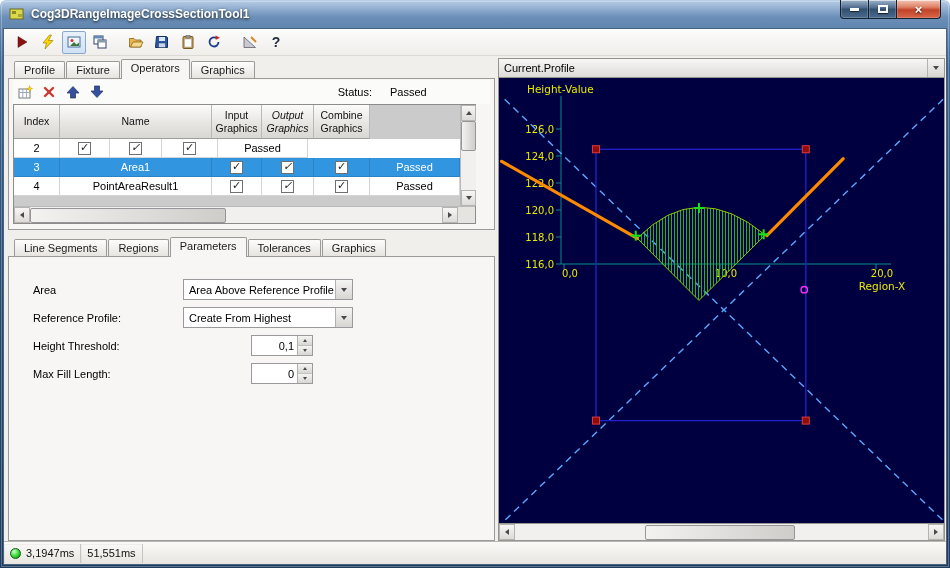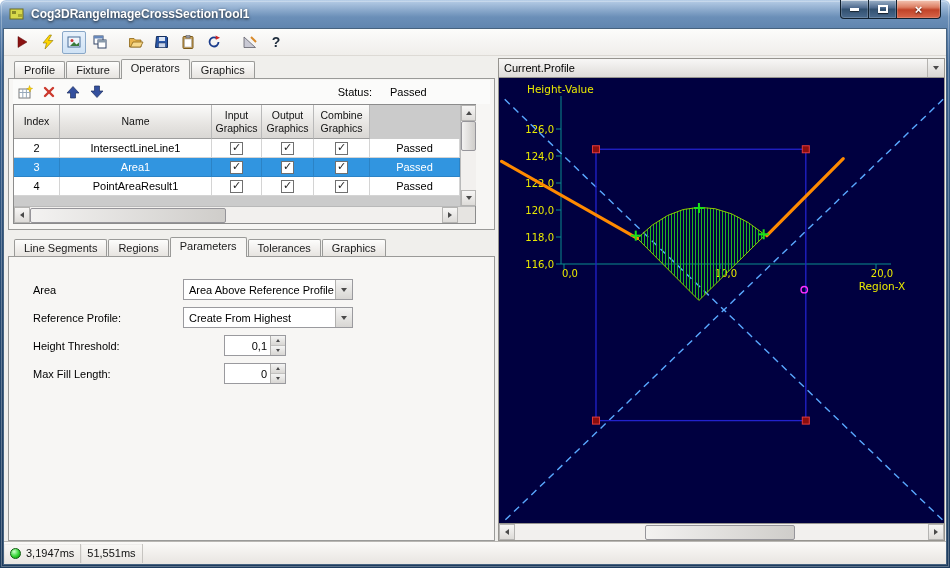--- a/index.html
+++ b/index.html
@@ -58,21 +58,21 @@
   .grid-cols { width:446px; }
   .g-head { display:flex; height:34px; }
   .gh-cell { background:linear-gradient(#fbfbfa,#e6e4e1 60%,#d9d7d4); border-right:1px solid #b9b9b9; border-bottom:1px solid #9e9e9e;
     display:flex; align-items:center; justify-content:center; text-align:center; font-size:10.5px; line-height:1.15; color:#111; }
   .g-row { display:flex; height:19px; background:#fff; }
   .g-cell { border-right:1px solid #d4d4d4; border-bottom:1px solid #d4d4d4;
     display:flex; align-items:center; justify-content:center; overflow:hidden; white-space:nowrap; }
   .g-row.selected { background:#3195e0; color:#fff; }
   .g-row.selected .g-cell { border-right-color:#2b83c6; border-bottom-color:#2b83c6; }
   .c-index { width:46px; } .c-name { width:152px; } .c-input { width:50px; }
-  .c-output { width:52px; } .c-combine { width:56px; } .c-status { width:90px; }
+  .c-output { width:52px;font-style:italic; } .c-combine { width:56px; } .c-status { width:90px; }
   .checkbox { width:13px; height:13px; background:#fff; border:1px solid #707070;
     display:flex; align-items:center; justify-content:center; font-size:11px; color:#222; line-height:1; }
   .checkbox.checked::after { content:"✓"; margin-top:-1px; }
   .grid-filler { height:10px; background:#cbcbcb; }
 
   
   .vscroll { width:17px; height:101px; background:#f2f0ee; display:flex; flex-direction:column; border-left:1px solid #b9b9b9; }
   .hscroll-row { display:flex; height:17px; border-top:1px solid #b9b9b9; }
   .hscroll { width:446px; background:#f2f0ee; display:flex; align-items:stretch; }
   .sb-corner { width:17px; background:#e6e4e1; }
@@ -87,21 +87,21 @@
   .tri-right { width:0; height:0; border-top:3.5px solid transparent; border-bottom:3.5px solid transparent; border-left:4.5px solid #4a4a4a; }
 
   .bottom-tabs { margin-top:6px; }
   .params-page { flex:1; padding:22px 0 0 24px; }
   .param-row { display:flex; align-items:center; margin-bottom:7px; height:21px;gap:40px; }
   .param-label { width:110px; font-size:11px; }
   .combo { width:170px; height:21px; background:#fff; border:1px solid #9a9a9e; display:flex; align-items:center; font-size:11px; }
   .combo-text { flex:1; padding-left:5px; overflow:hidden; white-space:nowrap; }
   .combo-btn { width:17px; height:100%; border-left:1px solid #b2b1af;
     background:linear-gradient(#f4f4f3,#d8d6d3); display:flex; align-items:center; justify-content:center; }
-  .spin { width:62px; height:21px; margin-left:41px; background:#fff; border:1px solid #9a9a9e; display:flex; font-size:11px; }
+  .spin { width:62px; height:21px; margin-left:68px; background:#fff; border:1px solid #9a9a9e; display:flex; font-size:11px; }
   .spin-value { flex:1; display:flex; align-items:center; justify-content:flex-end; padding-right:3px; }
   .spin-btns { width:15px; display:flex; flex-direction:column; border-left:1px solid #b2b1af; }
   .spin-btn { flex:1; background:linear-gradient(#f4f4f3,#d8d6d3); display:flex; align-items:center; justify-content:center; }
   .spin-btn + .spin-btn { border-top:1px solid #c2c1bf; }
   .tri-up.small { border-left-width:2.5px; border-right-width:2.5px; border-bottom-width:3.5px; }
   .tri-down.small { border-left-width:2.5px; border-right-width:2.5px; border-top-width:3.5px; }
 
   
   .right-pane { position:absolute; left:494px; top:29px; width:447px; bottom:23px; display:flex; flex-direction:column; }
   .profile-header { height:20px; background:linear-gradient(#f8f7f6,#dedcd9); border:1px solid #96948f;
@@ -263,21 +263,20 @@
               <div class="g-head">
                 <div class="gh-cell c-index">Index</div>
                 <div class="gh-cell c-name">Name</div>
                 <div class="gh-cell c-input">Input Graphics</div>
                 <div class="gh-cell c-output">Output Graphics</div>
                 <div class="gh-cell c-combine">Combine Graphics</div>
               </div>
 
               <div class="g-row">
                 <div class="g-cell c-index">2</div>
-                <div class="g-cell c-name">IntersectLineLine1</div>
                 <div class="g-cell c-input">
                     <div class="checkbox checked"></div>
                   </div>
                 <div class="g-cell c-output">
                     <div class="checkbox checked"></div>
                   </div>
                 <div class="g-cell c-combine">
                     <div class="checkbox checked"></div>
                   </div>
                 <div class="g-cell c-status">Passed</div>

